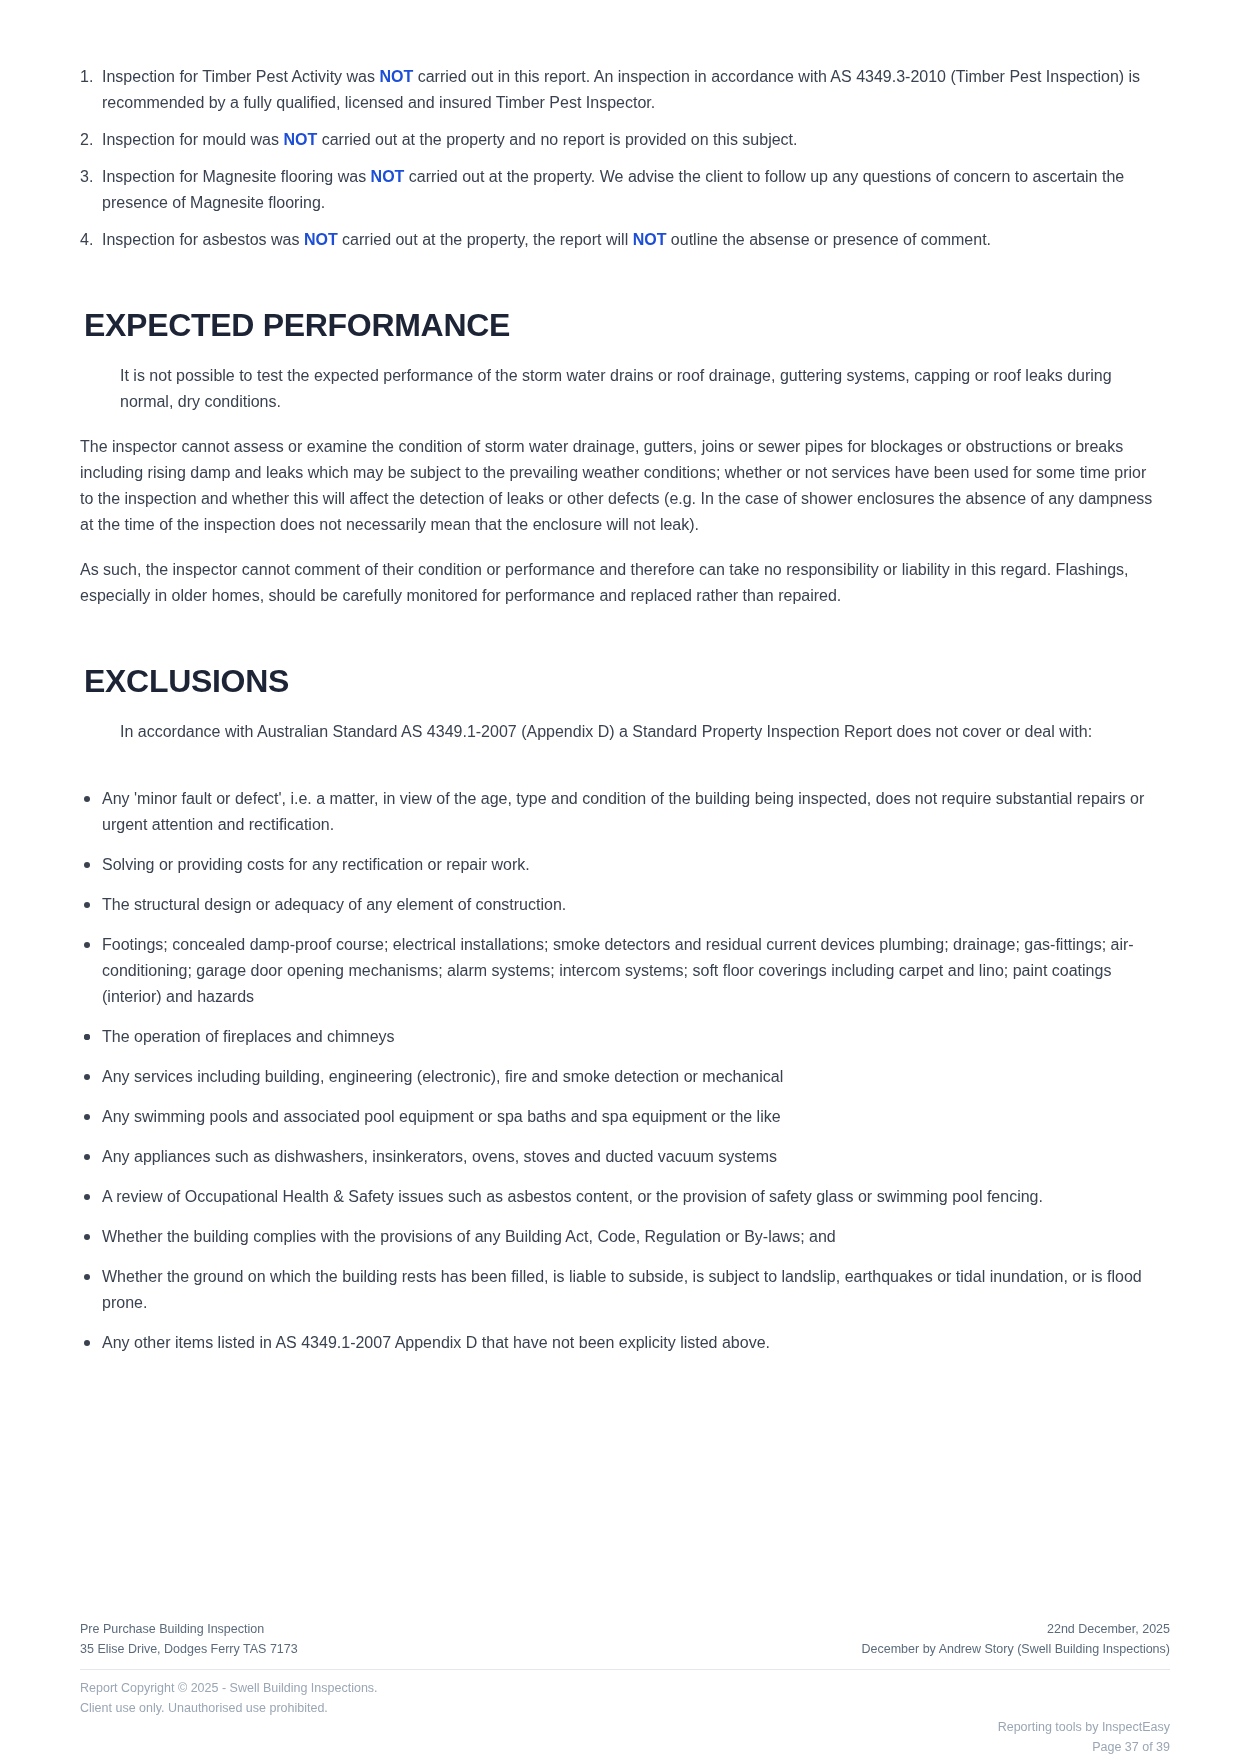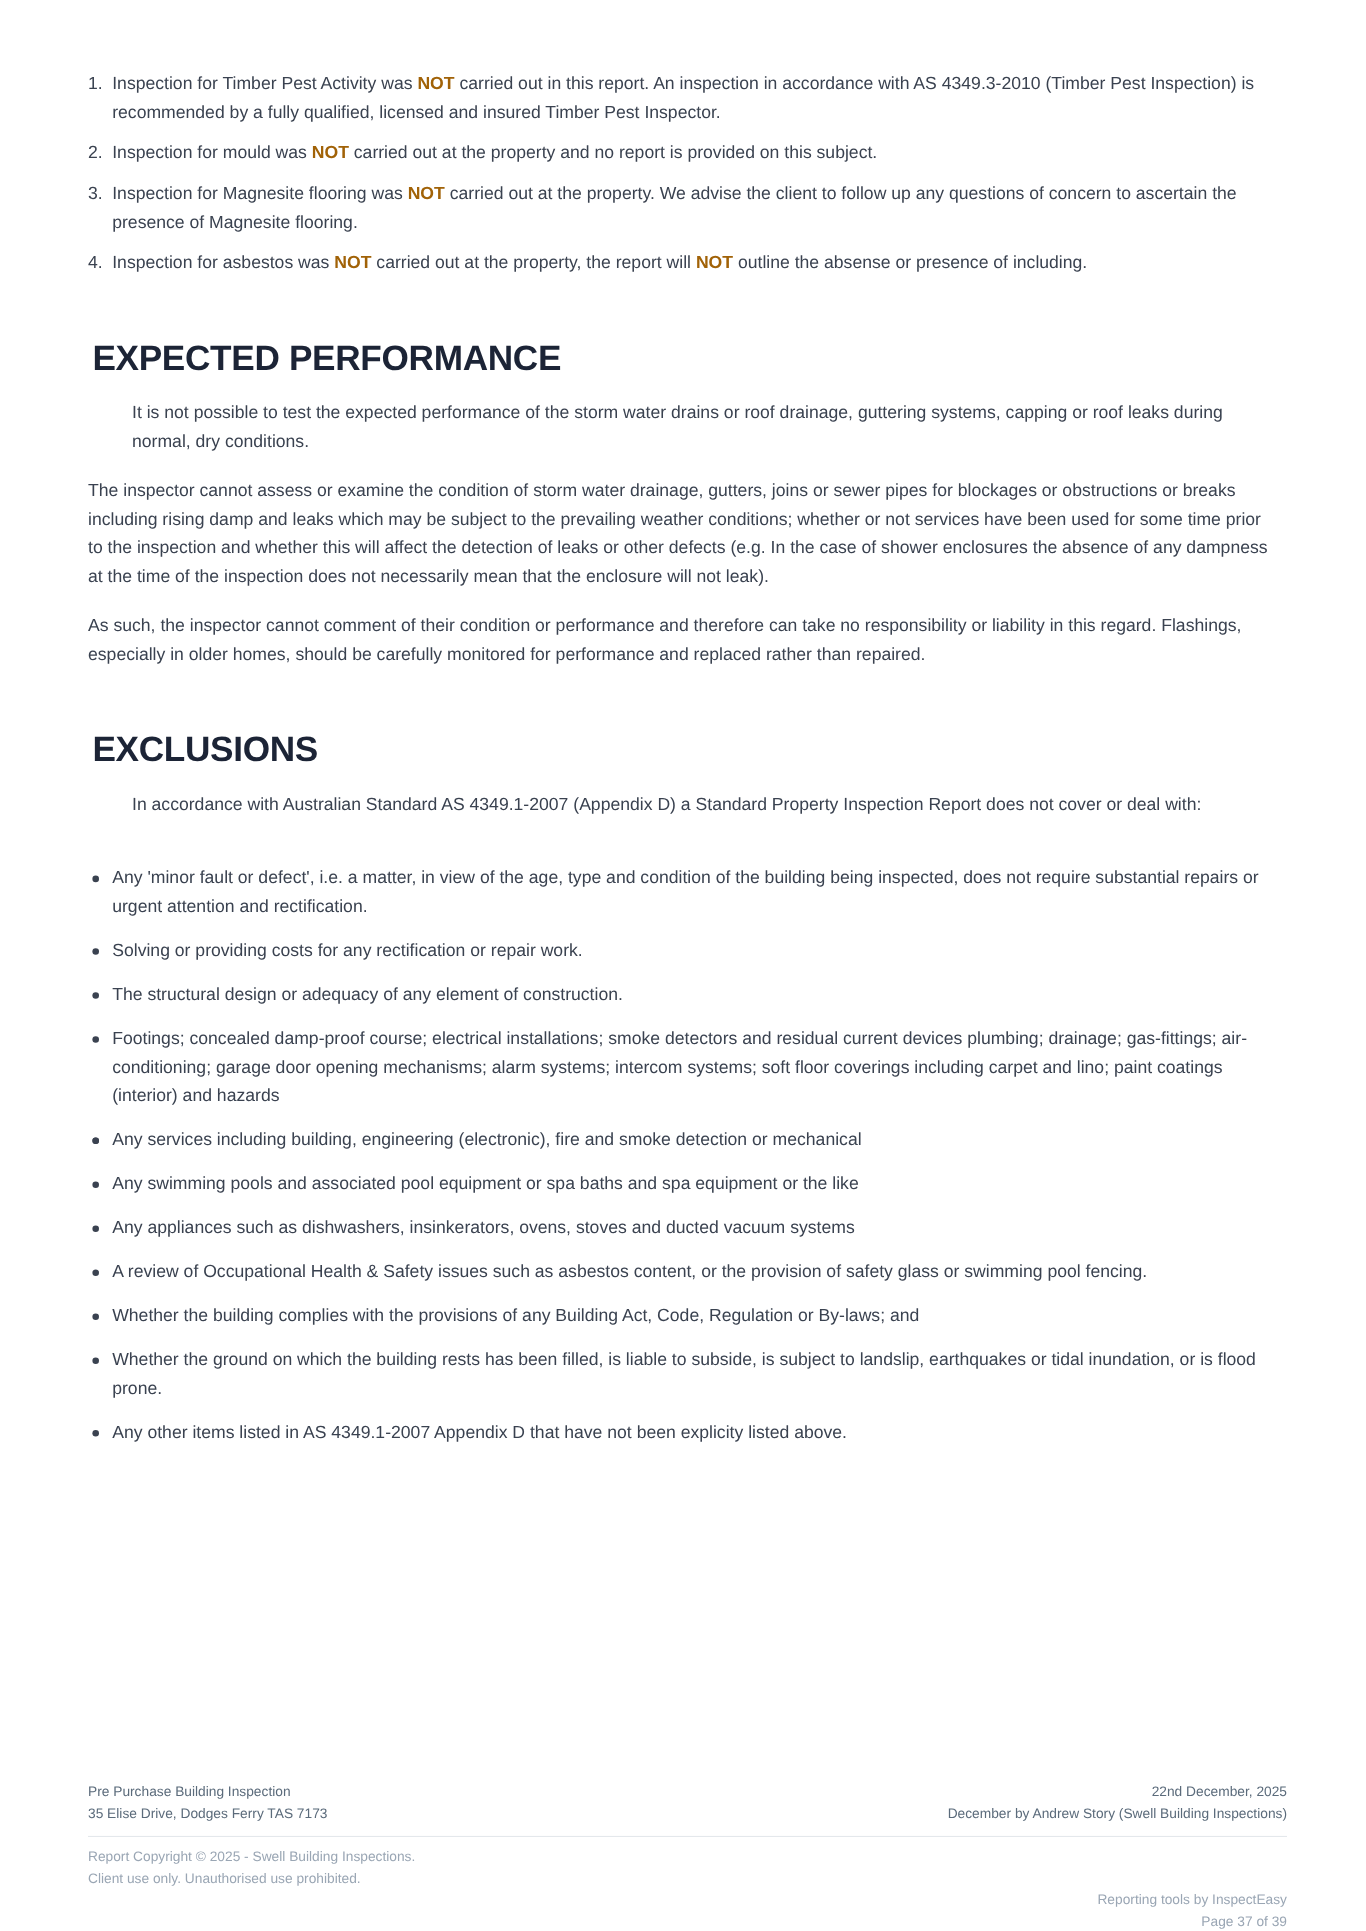--- a/index.html
+++ b/index.html
@@ -18,21 +18,21 @@
   
   .notice-list { margin:14px 0 0 0; padding:0; list-style:none; }
   .notice-item {
     position:relative;
     padding-left:22px;
     margin-bottom:11px;
     font-size:16px;
     line-height:26px;
   }
   .notice-num { position:absolute; left:0; top:0; }
-  .bold-not { font-weight:700; color:#a16207; }
+  .bold-not { font-weight:700; color:#1d4ed8; }
 
   
   .section-heading {
     margin:4px;
     font-size:32px;
     line-height:34px;
     font-weight:700;
     letter-spacing:-0.3px;
     color:#1c2436;
   }
@@ -97,38 +97,39 @@
       <li class="notice-item">
         <span class="notice-num">2.</span>
         <span><span>Inspection for mould was </span><span class="bold-not">NOT</span><span> carried out at the property and no report is provided on this subject.</span></span>
       </li>
       <li class="notice-item">
         <span class="notice-num">3.</span>
         <span><span>Inspection for Magnesite flooring was </span><span class="bold-not">NOT</span><span> carried out at the property. We advise the client to follow up any questions of concern to ascertain the presence of Magnesite flooring.</span></span>
       </li>
       <li class="notice-item">
         <span class="notice-num">4.</span>
-        <span><span>Inspection for asbestos was </span><span class="bold-not">NOT</span><span> carried out at the property, the report will </span><span class="bold-not">NOT</span><span> outline the absense or presence of including.</span></span>
+        <span><span>Inspection for asbestos was </span><span class="bold-not">NOT</span><span> carried out at the property, the report will </span><span class="bold-not">NOT</span><span> outline the absense or presence of comment.</span></span>
       </li>
     </ol>
 
     <h2 class="section-heading heading-gap">EXPECTED PERFORMANCE</h2>
     <p class="para para-first">It is not possible to test the expected performance of the storm water drains or roof drainage, guttering systems, capping or roof leaks during normal, dry conditions.</p>
     <p class="para">The inspector cannot assess or examine the condition of storm water drainage, gutters, joins or sewer pipes for blockages or obstructions or breaks including rising damp and leaks which may be subject to the prevailing weather conditions; whether or not services have been used for some time prior to the inspection and whether this will affect the detection of leaks or other defects (e.g. In the case of shower enclosures the absence of any dampness at the time of the inspection does not necessarily mean that the enclosure will not leak).</p>
     <p class="para">As such, the inspector cannot comment of their condition or performance and therefore can take no responsibility or liability in this regard. Flashings, especially in older homes, should be carefully monitored for performance and replaced rather than repaired.</p>
 
     <h2 class="section-heading heading-gap">EXCLUSIONS</h2>
     <p class="para para-first">In accordance with Australian Standard AS 4349.1-2007 (Appendix D) a Standard Property Inspection Report does not cover or deal with:</p>
 
     <ul class="bullet-list">
       <li class="bullet-item"><span class="bullet-dot"></span><span>Any 'minor fault or defect', i.e. a matter, in view of the age, type and condition of the building being inspected, does not require substantial repairs or urgent attention and rectification.</span></li>
       <li class="bullet-item"><span class="bullet-dot"></span><span>Solving or providing costs for any rectification or repair work.</span></li>
       <li class="bullet-item"><span class="bullet-dot"></span><span>The structural design or adequacy of any element of construction.</span></li>
       <li class="bullet-item"><span class="bullet-dot"></span><span>Footings; concealed damp-proof course; electrical installations; smoke detectors and residual current devices plumbing; drainage; gas-fittings; air-conditioning; garage door opening mechanisms; alarm systems; intercom systems; soft floor coverings including carpet and lino; paint coatings (interior) and hazards</span></li>
       <li class="bullet-item"><span class="bullet-dot"></span></li>
+      <li class="bullet-item"><span class="bullet-dot"></span><span>The operation of fireplaces and chimneys</span></li>
       <li class="bullet-item"><span class="bullet-dot"></span><span>Any services including building, engineering (electronic), fire and smoke detection or mechanical</span></li>
       <li class="bullet-item"><span class="bullet-dot"></span><span>Any swimming pools and associated pool equipment or spa baths and spa equipment or the like</span></li>
       <li class="bullet-item"><span class="bullet-dot"></span><span>Any appliances such as dishwashers, insinkerators, ovens, stoves and ducted vacuum systems</span></li>
       <li class="bullet-item"><span class="bullet-dot"></span><span>A review of Occupational Health &amp; Safety issues such as asbestos content, or the provision of safety glass or swimming pool fencing.</span></li>
       <li class="bullet-item"><span class="bullet-dot"></span><span>Whether the building complies with the provisions of any Building Act, Code, Regulation or By-laws; and</span></li>
       <li class="bullet-item"><span class="bullet-dot"></span><span>Whether the ground on which the building rests has been filled, is liable to subside, is subject to landslip, earthquakes or tidal inundation, or is flood prone.</span></li>
       <li class="bullet-item"><span class="bullet-dot"></span><span>Any other items listed in AS 4349.1-2007 Appendix D that have not been explicity listed above.</span></li>
     </ul>
   </div>
 

